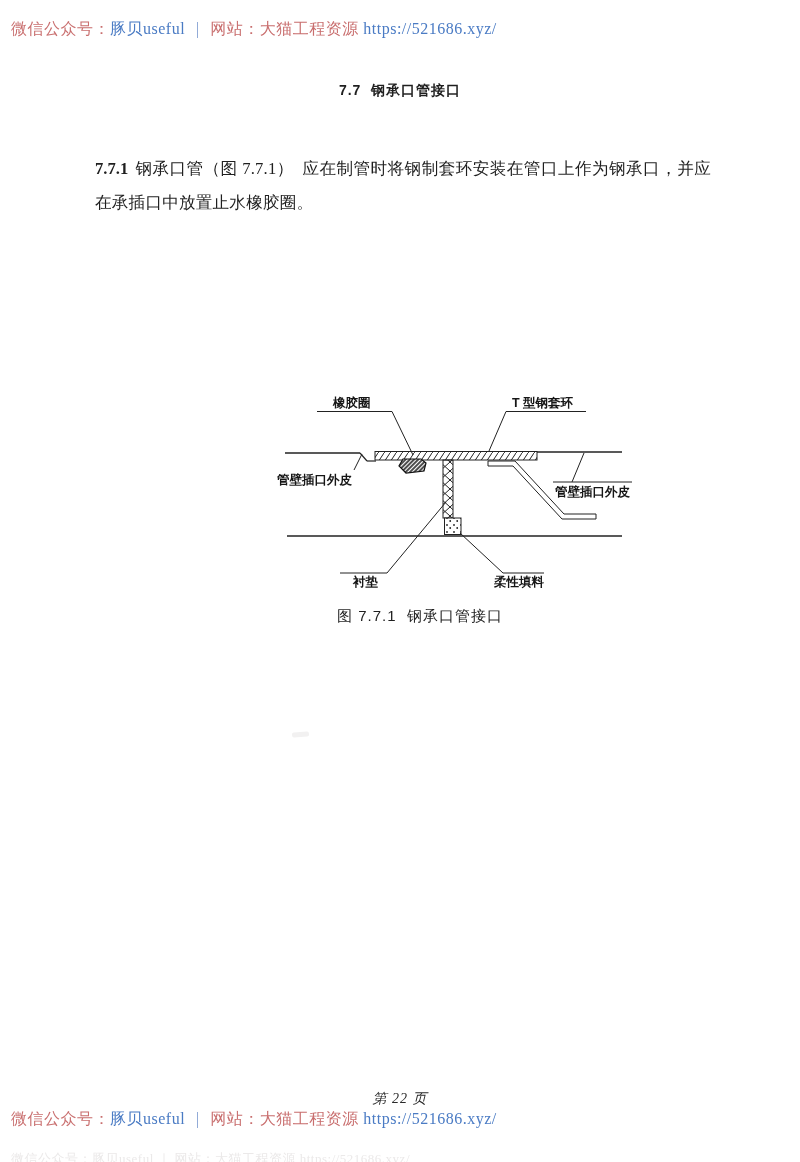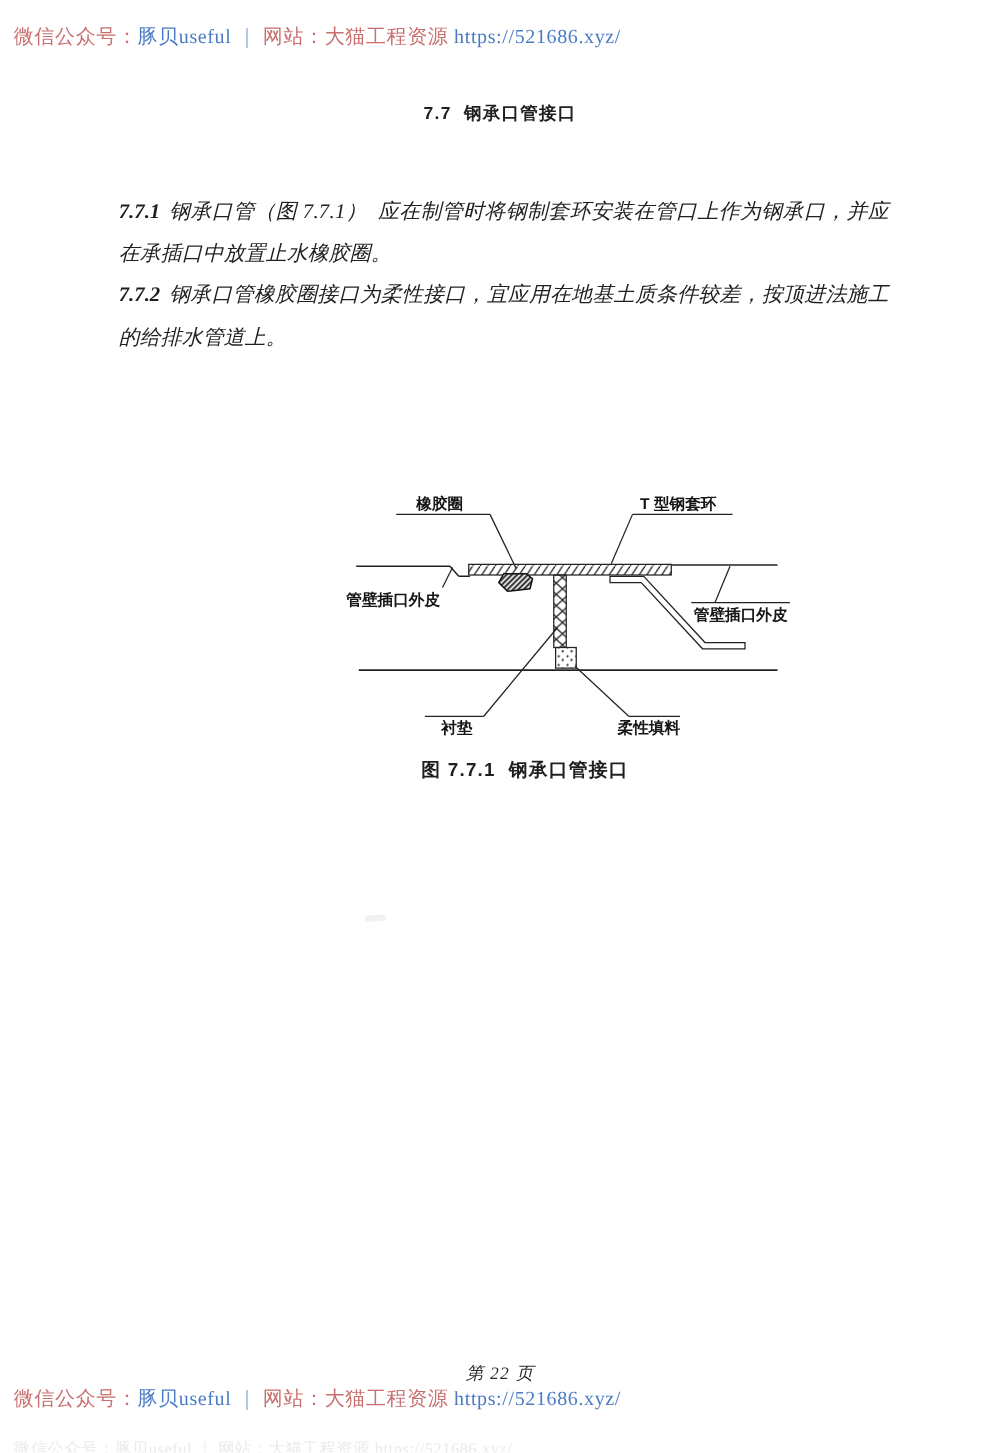--- a/index.html
+++ b/index.html
@@ -12,30 +12,30 @@
   .c-sep{color:var(--wm-sep,#8fa9d6);}
   .wm{position:absolute;left:11px;width:100%;text-align:left;font-size:16px;letter-spacing:.5px;white-space:pre;}
   .wm-top{top:19px;}
   .wm-bottom{top:1109px;}
   .wm-ghost{top:1150px;font-size:13px;color:#ebe9e9;filter:blur(.6px);}
   .title{
     position:absolute;top:82px;left:0;width:100%;margin:0;text-align:center;
     font-family:"Liberation Sans","DejaVu Sans",sans-serif;font-weight:bold;
     font-size:14px;letter-spacing:1px;white-space:pre;
   }
-  .content{position:absolute;left:95px;top:152px;width:616px;font-style:italic;}
+  .content{position:absolute;left:95px;top:152px;width:616px;}
   .content p{
     margin:0;font-size:16.6px;line-height:33.5px;text-align:justify;
     letter-spacing:.2px;
   }
   .content p b{font-weight:bold;margin-right:7px;letter-spacing:0;}
   .figure-wrap{position:absolute;left:246px;top:390px;width:370px;height:250px;margin-left:24px;}
   .fig-caption{
     position:absolute;left:235px;top:607px;width:370px;text-align:center;
-    font-family:"Liberation Sans","DejaVu Sans",sans-serif;font-weight:bold;
+    font-family:"Liberation Sans","DejaVu Sans",sans-serif;font-weight:normal;
     font-size:15px;letter-spacing:1px;white-space:pre;
   }
   .footer-page{
     position:absolute;top:1090px;left:0;width:100%;text-align:center;
     font-size:14px;letter-spacing:1px;white-space:pre;color:#2a2a2a;font-style:italic;
   }
   .smudge{
     position:absolute;left:292px;top:732px;width:17px;height:5px;
     background:#f2f1f1;border-radius:2px;transform:rotate(-4deg);
   }
@@ -47,21 +47,20 @@
 </style>
 </head>
 <body>
 
 <div class="wm wm-top"><span class="c-red">微信公众号：</span><span class="c-blue">豚贝useful</span><span class="c-sep"> ｜ </span><span class="c-red">网站：</span><span class="c-red">大猫工程资源</span><span class="c-blue"> https://521686.xyz/</span></div>
 
 <h1 class="title">7.7  钢承口管接口</h1>
 
 <div class="content">
   <p><b>7.7.1</b><span>钢承口管（图 7.7.1） 应在制管时将钢制套环安装在管口上作为钢承口，并应在承插口中放置止水橡胶圈。</span></p>
-  <p><b>7.7.2</b><span>钢承口管橡胶圈接口为柔性接口，宜应用在地基土质条件较差，按顶进法施工的给排水管道上。</span></p>
 </div>
 
 <div class="figure-wrap">
 <svg width="370" height="250" viewBox="0 0 370 250">
   <defs>
     <pattern id="hatchBand" patternUnits="userSpaceOnUse" width="6" height="9">
       <line x1="0" y1="9" x2="6" y2="0" stroke="#222" stroke-width="1"></line>
     </pattern>
     <pattern id="hatchDense" patternUnits="userSpaceOnUse" width="3" height="3" patternTransform="rotate(45)">
       <rect width="3" height="3" fill="#fff"></rect>

